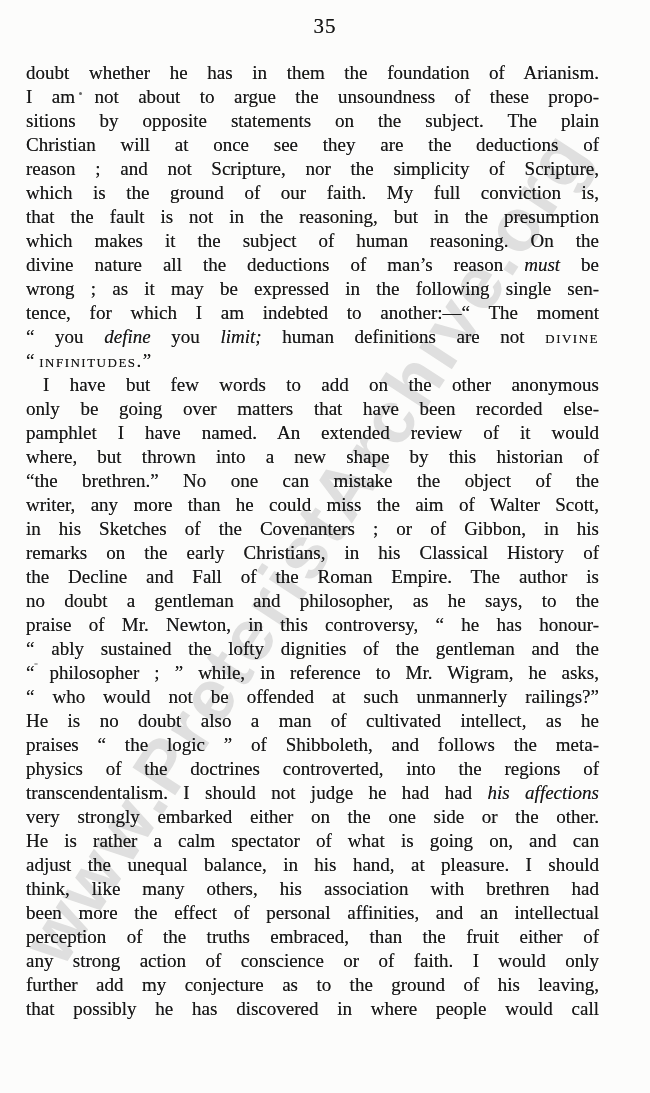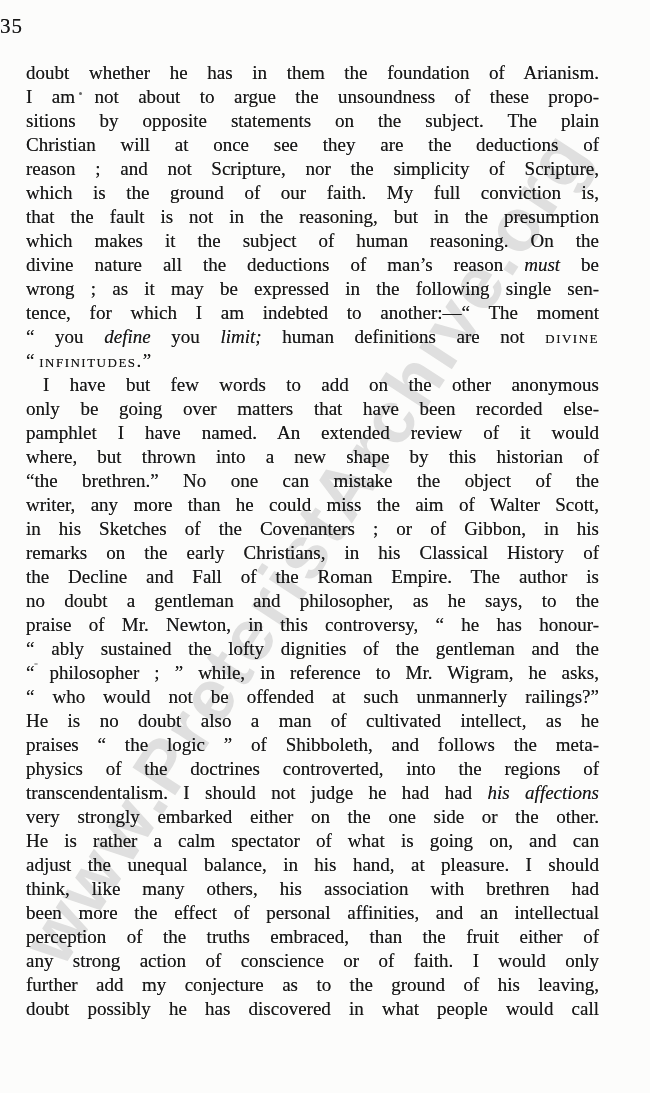--- a/index.html
+++ b/index.html
@@ -31,20 +31,21 @@
     letter-spacing:3px;
     white-space:nowrap;
     color:var(--watermark);
     user-select:none;
     pointer-events:none;
   }
   .page-number{
     position:absolute;
     top:14px;left:0;
     width:650px;
+    text-align:center;
     font-size:21px;
     color:var(--ink);
     text-shadow:0 0 0.5px rgba(0,0,0,0.65);
     letter-spacing:1px;
   }
   .text-block{
     position:absolute;
     top:61px;left:26px;
     width:573px;
     color:var(--ink);
@@ -109,17 +110,17 @@
       <div class="line"><span>physics of the doctrines controverted, into the regions of</span></div>
       <div class="line"><span>transcendentalism.  I should not judge he had had </span><span class="it">his affections</span></div>
       <div class="line"><span>very strongly embarked either on the one side or the other.</span></div>
       <div class="line"><span>He is rather a calm spectator of what is going on, and can</span></div>
       <div class="line"><span>adjust the unequal balance, in his hand, at pleasure.  I should</span></div>
       <div class="line"><span>think, like many others, his association with brethren had</span></div>
       <div class="line"><span>been more the effect of personal affinities, and an intellectual</span></div>
       <div class="line"><span>perception of the truths embraced, than the fruit either of</span></div>
       <div class="line"><span>any strong action of conscience or of faith.  I would only</span></div>
       <div class="line"><span>further add my conjecture as to the ground of his leaving,</span></div>
-      <div class="line"><span>doubt possibly he has discovered in what people would call</span></div>
+      <div class="line"><span>that possibly he has discovered in where people would call</span></div>
     </div>
   <div class="speck speck-1"></div>
   <div class="speck speck-2"></div>
 </div>
 
 </body></html>

